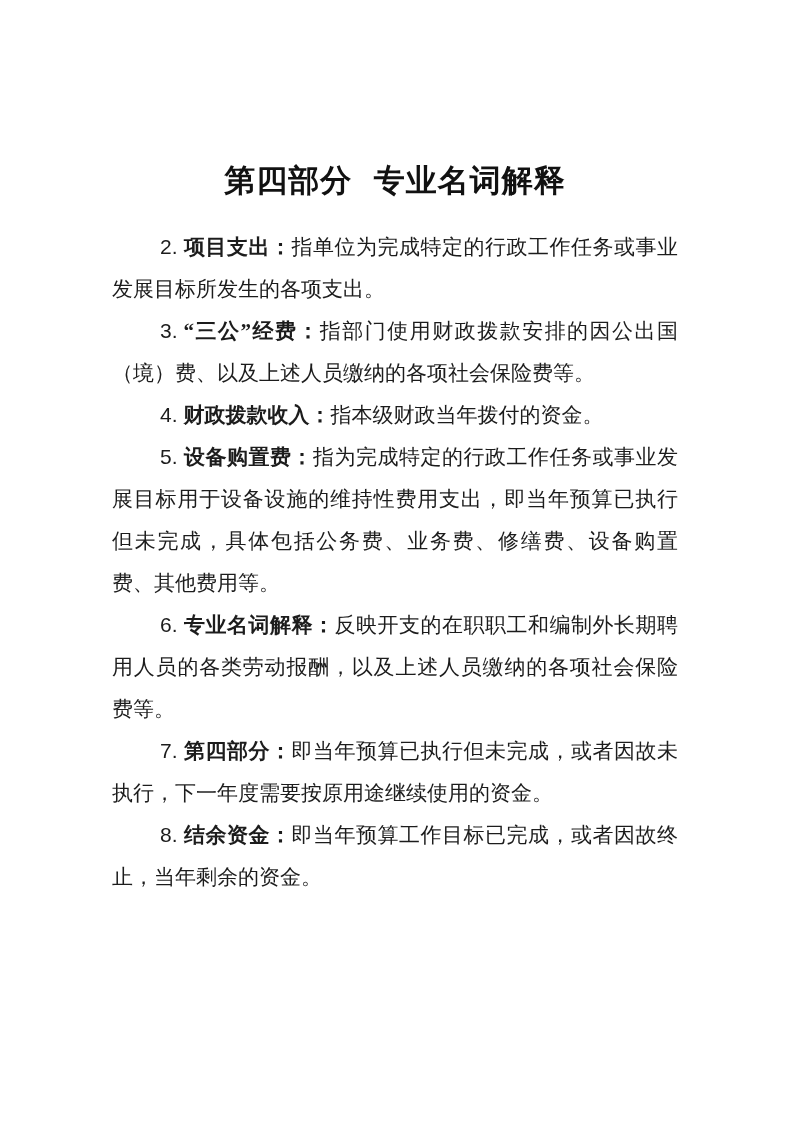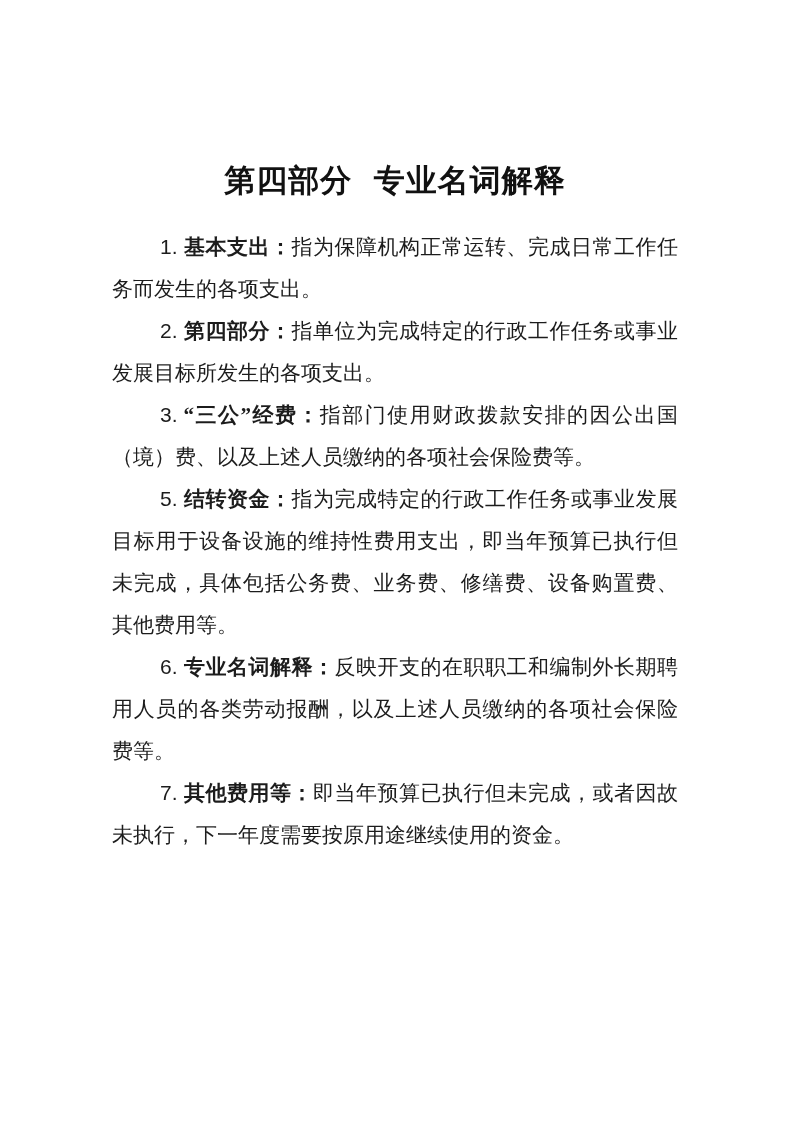--- a/index.html
+++ b/index.html
@@ -58,41 +58,44 @@
 </head>
 <body>
 
 <div class="page">
   <div class="content">
 
     <h1 class="doc-title">第四部分 专业名词解释</h1>
 
     <div class="doc-body">
 
-      <p class="item">
-        <span class="num">1.</span><span class="term">基本支出：</span><span class="def">指为保障机构正常运转、完成日常工作任务而发生的各项支出。</span>
-      </p>
 
       <p class="item">
-        <span class="num">2.</span><span class="term">第四部分：</span><span class="def">指单位为完成特定的行政工作任务或事业发展目标所发生的各项支出。</span>
+        <span class="num">2.</span><span class="term">项目支出：</span><span class="def">指单位为完成特定的行政工作任务或事业发展目标所发生的各项支出。</span>
       </p>
 
       <p class="item">
         <span class="num">3.</span><span class="term">“三公”经费：</span><span class="def">指部门使用财政拨款安排的因公出国（境）费、以及上述人员缴纳的各项社会保险费等。</span>
       </p>
 
+      <p class="item">
+        <span class="num">4.</span><span class="term">财政拨款收入：</span><span class="def">指本级财政当年拨付的资金。</span>
+      </p>
 
       <p class="item">
-        <span class="num">5.</span><span class="term">结转资金：</span><span class="def">指为完成特定的行政工作任务或事业发展目标用于设备设施的维持性费用支出，即当年预算已执行但未完成，具体包括公务费、业务费、修缮费、设备购置费、其他费用等。</span>
+        <span class="num">5.</span><span class="term">设备购置费：</span><span class="def">指为完成特定的行政工作任务或事业发展目标用于设备设施的维持性费用支出，即当年预算已执行但未完成，具体包括公务费、业务费、修缮费、设备购置费、其他费用等。</span>
       </p>
 
       <p class="item">
         <span class="num">6.</span><span class="term">专业名词解释：</span><span class="def">反映开支的在职职工和编制外长期聘用人员的各类劳动报酬，以及上述人员缴纳的各项社会保险费等。</span>
       </p>
 
       <p class="item">
-        <span class="num">7.</span><span class="term">其他费用等：</span><span class="def">即当年预算已执行但未完成，或者因故未执行，下一年度需要按原用途继续使用的资金。</span>
+        <span class="num">7.</span><span class="term">第四部分：</span><span class="def">即当年预算已执行但未完成，或者因故未执行，下一年度需要按原用途继续使用的资金。</span>
       </p>
 
+      <p class="item">
+        <span class="num">8.</span><span class="term">结余资金：</span><span class="def">即当年预算工作目标已完成，或者因故终止，当年剩余的资金。</span>
+      </p>
 
     </div>
   </div>
 </div>
 
 </body></html>

